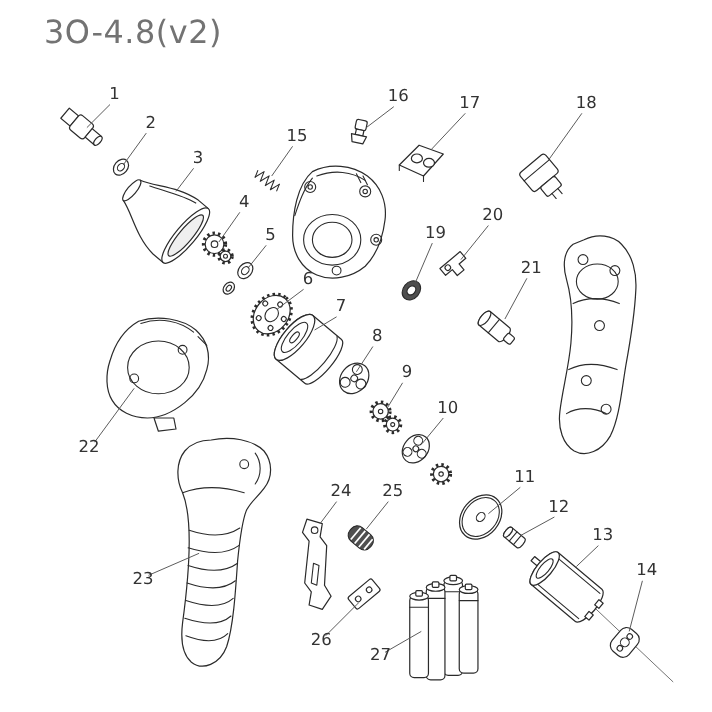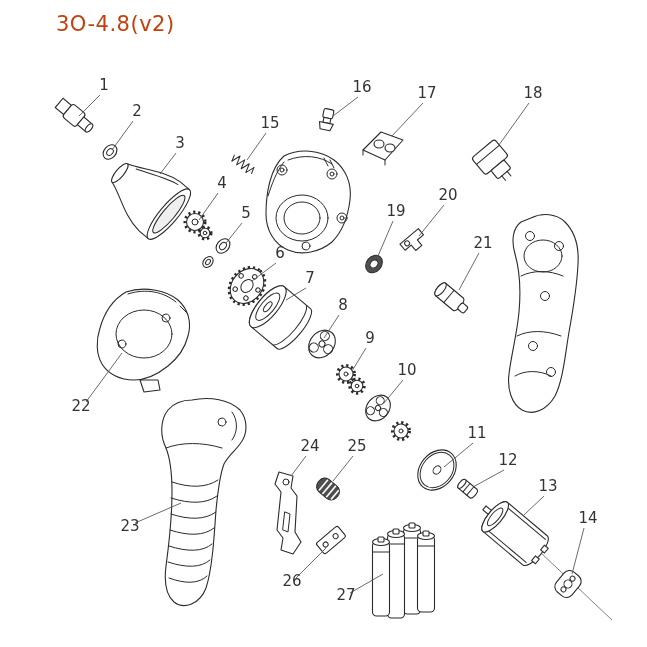--- a/index.html
+++ b/index.html
@@ -1,18 +1,18 @@
 <!DOCTYPE html>
 <html><head>
 <meta charset="utf-8">
 <style>
   html,body{margin:0;padding:0;background:#fff;}
   .stage{position:relative;width:647px;height:647px;background:#ffffff;overflow:hidden;
          font-family:"DejaVu Sans","Liberation Sans",sans-serif;}
-  .title{position:absolute;left:56px;top:12px;font-size:21px;color:#c2410c;letter-spacing:0.5px;}
+  .title{position:absolute;left:40px;top:12px;font-size:29px;color:#737373;letter-spacing:0.5px;}
   svg{position:absolute;left:0;top:0;}
   .p{fill:#ffffff;stroke:#2b2b2b;stroke-width:1.1;stroke-linejoin:round;stroke-linecap:round;}
   .ln{fill:none;stroke:#2b2b2b;stroke-width:1;stroke-linejoin:round;stroke-linecap:round;}
   .thin{fill:none;stroke:#4a4a4a;stroke-width:0.7;}
   .dk{fill:#4f4f4f;stroke:#2b2b2b;stroke-width:1;}
   .sh{fill:#efefef;stroke:#2b2b2b;stroke-width:1.1;stroke-linejoin:round;}
   .teeth{fill:none;stroke:#2b2b2b;stroke-width:3;stroke-dasharray:2.2 2.8;}
   .wstripe{stroke:#ffffff;stroke-width:1.6;}
   #callouts text{font-family:"DejaVu Sans","Liberation Sans",sans-serif;}
 </style>

